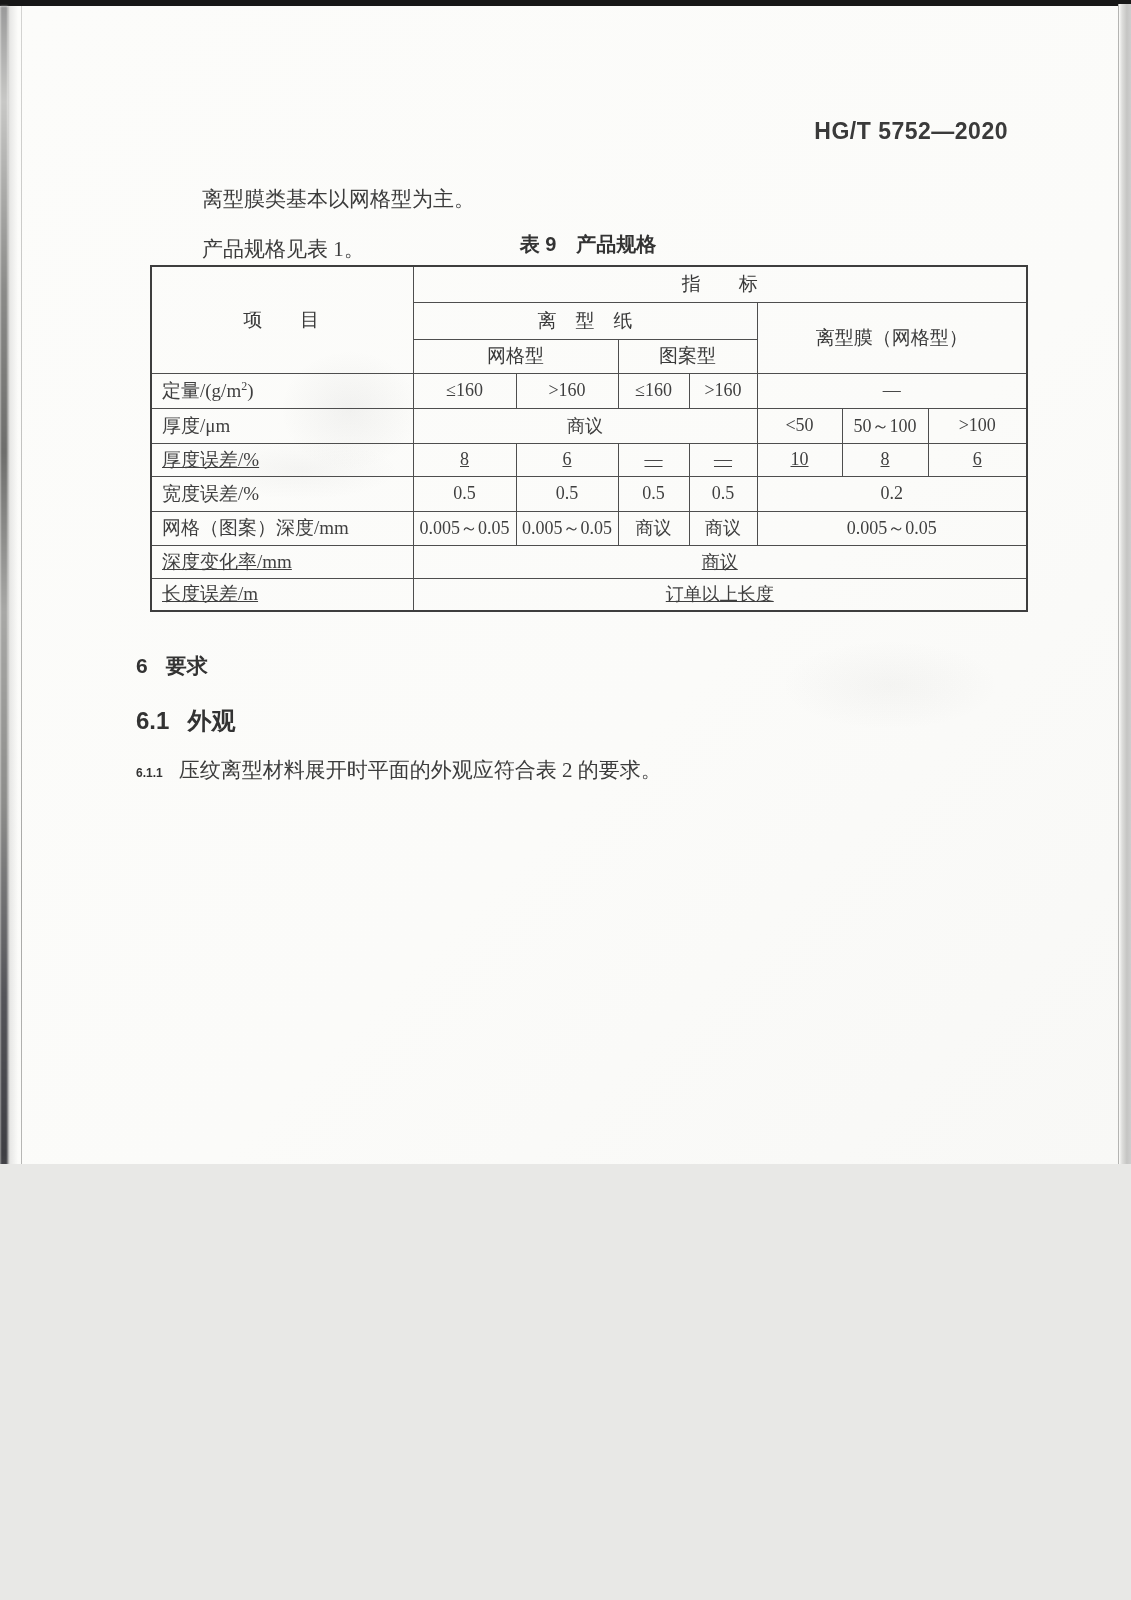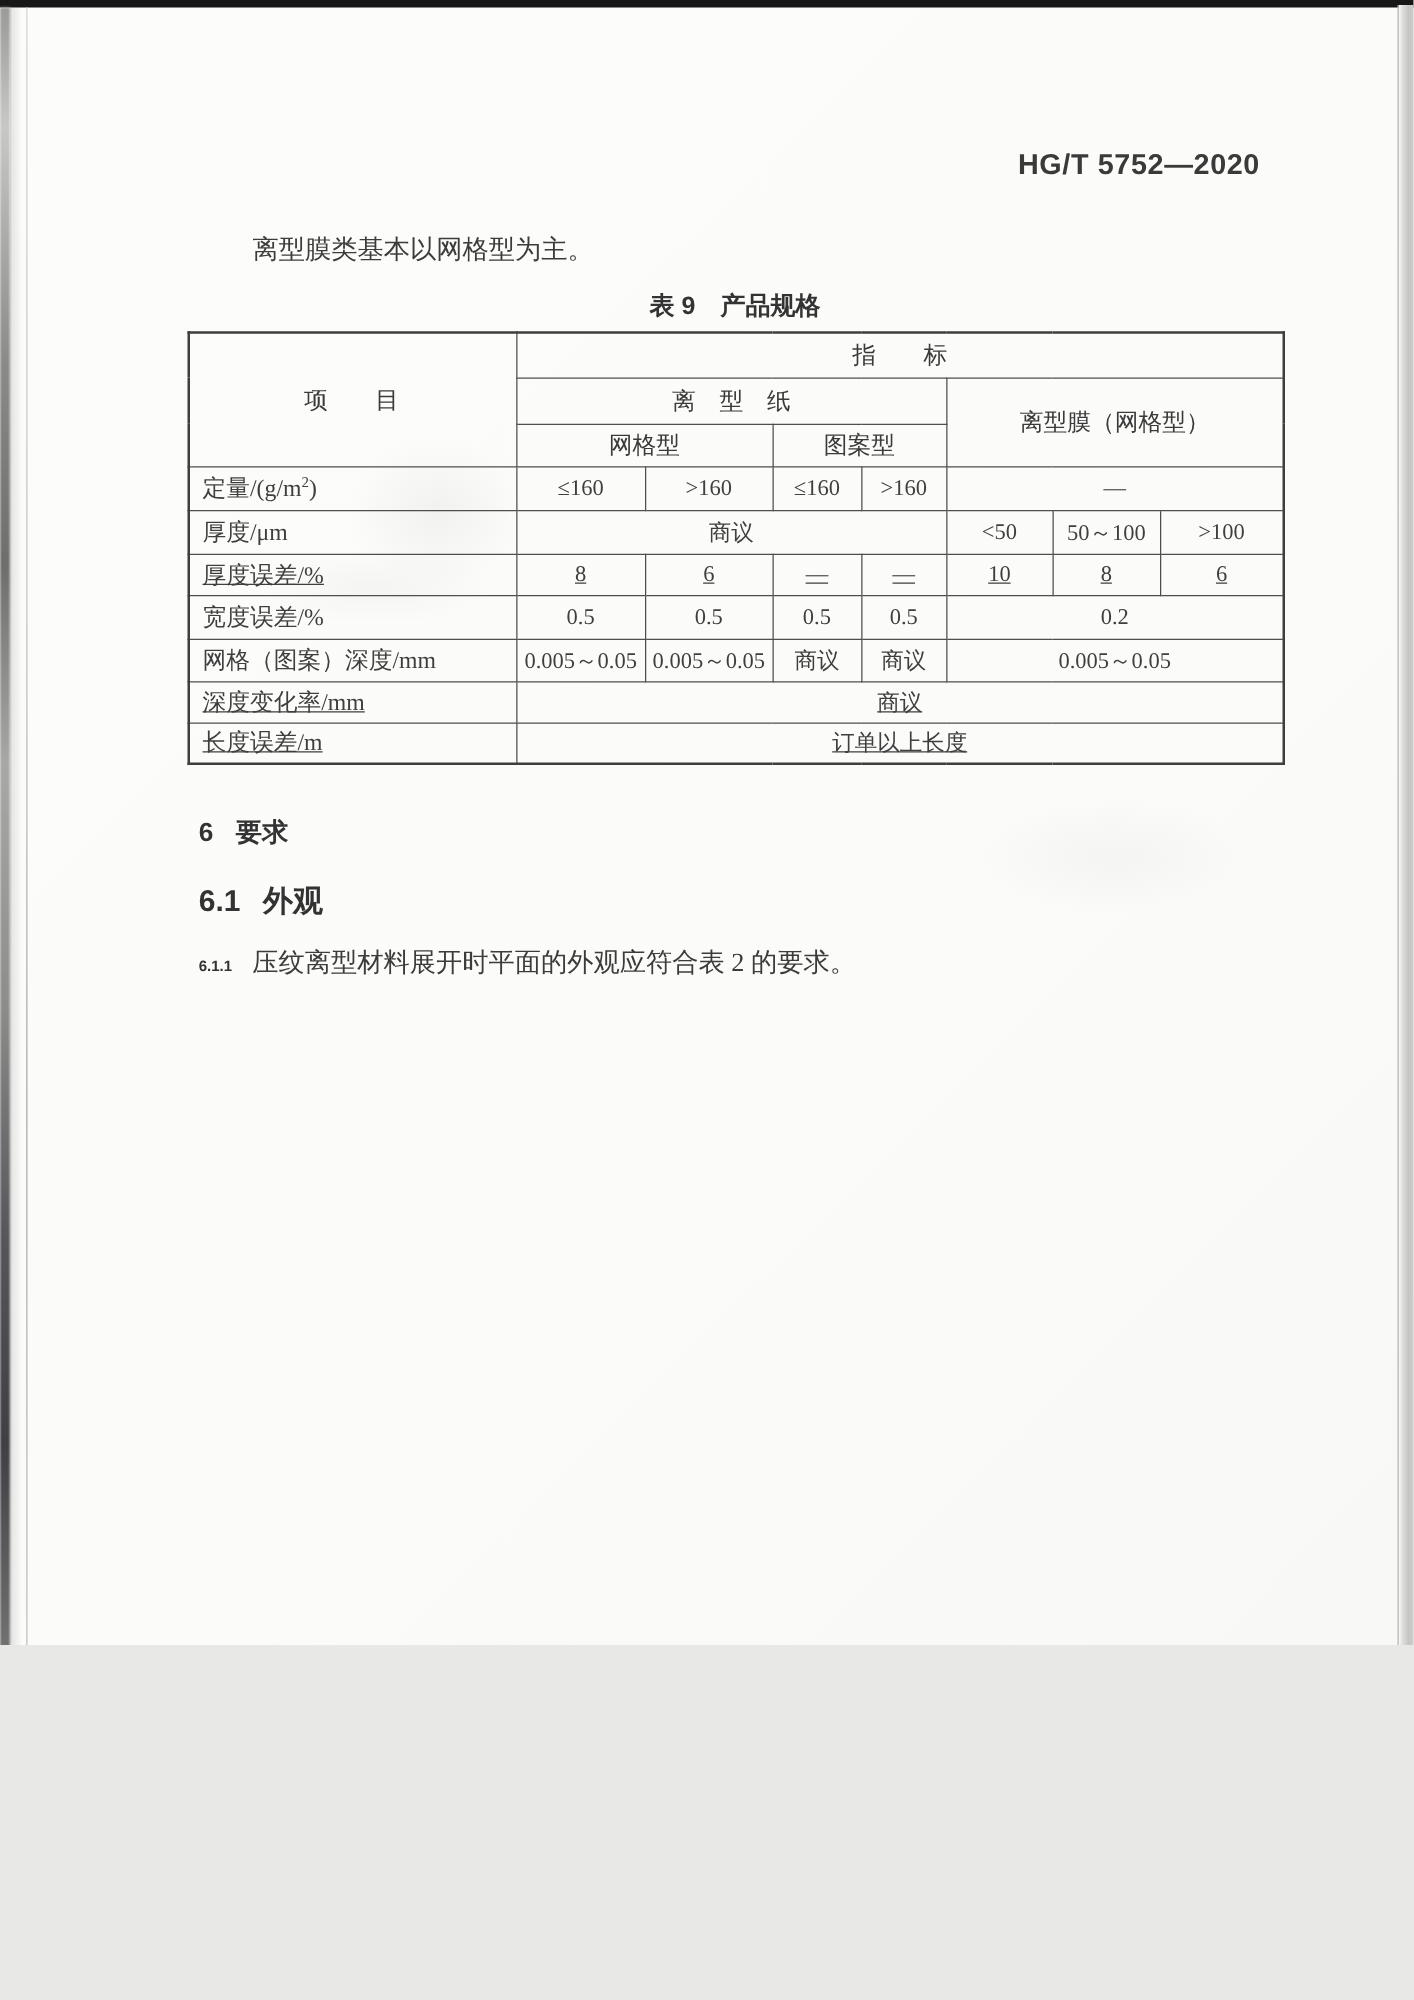--- a/index.html
+++ b/index.html
@@ -1,18 +1,18 @@
 <!DOCTYPE html>
 <html><head>
 <meta charset="utf-8">
 <style>
   html,body{margin:0;padding:0;background:#e8e8e6;}
   .page{
     position:relative;
-    width:1131px;height:1316px;
+    width:1131px;height:1164px;
     margin:0 auto;
     background:linear-gradient(135deg,#fcfcfa 0%,#fbfbf9 60%,#f8f8f6 100%);
     overflow:hidden;
     font-family:"Liberation Serif","DejaVu Serif",serif;
     color:#3d3d3d;
   }
   
   .topbar{position:absolute;top:0;left:0;width:100%;height:6px;background:#171717;}
   .left-edge{
     position:absolute;top:6px;left:0;width:8px;height:1594px;
@@ -63,21 +63,21 @@
     padding:0 2px;overflow:hidden;white-space:nowrap;
   }
   table.spec td.lbl{text-align:left;padding-left:10px;font-size:19px;margin-left:40px;}
   table.spec td.hdr{font-size:19px;color:#3a3a3a;}
   tr.h36{height:36px;} tr.h37{height:37px;} tr.h34{height:34px;}
   tr.h35{height:35px;} tr.h33{height:33px;text-decoration:underline;}
   td sup{font-size:12px;}
 
   
   .sec-h{
-    position:absolute;left:159px;
+    position:absolute;left:136px;
     font-family:"Liberation Sans","DejaVu Sans",sans-serif;
     font-weight:bold;font-size:21px;color:#333;
   }
   .sec-h .num{margin-right:18px;}
   #sec611{font-weight:normal;font-family:"Liberation Serif","DejaVu Serif",serif;font-size:21px;color:#3c3c3c;}
   #sec611 .num{
     font-family:"Liberation Sans","DejaVu Sans",sans-serif;
     font-weight:bold;font-size:12px;color:#333;margin-right:16px;
   }
   .page-num{position:absolute;top:1443px;right:111px;font-size:20px;color:#555;}
@@ -93,20 +93,21 @@
   <div class="page-fold-line"></div>
   <div class="right-edge"></div>
   <div class="smudge s1"></div>
   <div class="smudge s2"></div>
   <div class="smudge s3"></div>
 
   <div class="doc-code">HG/T 5752—2020</div>
 
   <div class="intro">
     <p>离型膜类基本以网格型为主。</p>
+    <p>产品规格见表 1。</p>
   </div>
 
   <div class="table-title">表 9　产品规格</div>
 
   <div class="spec-table-wrap">
     <table class="spec">
       <colgroup>
         <col style="width:262px">
           <col style="width:103px">
           <col style="width:102px">

